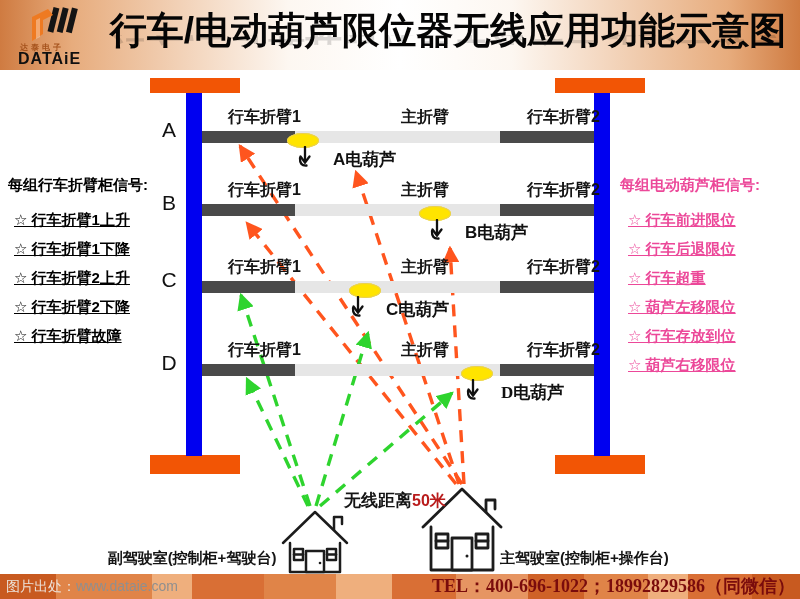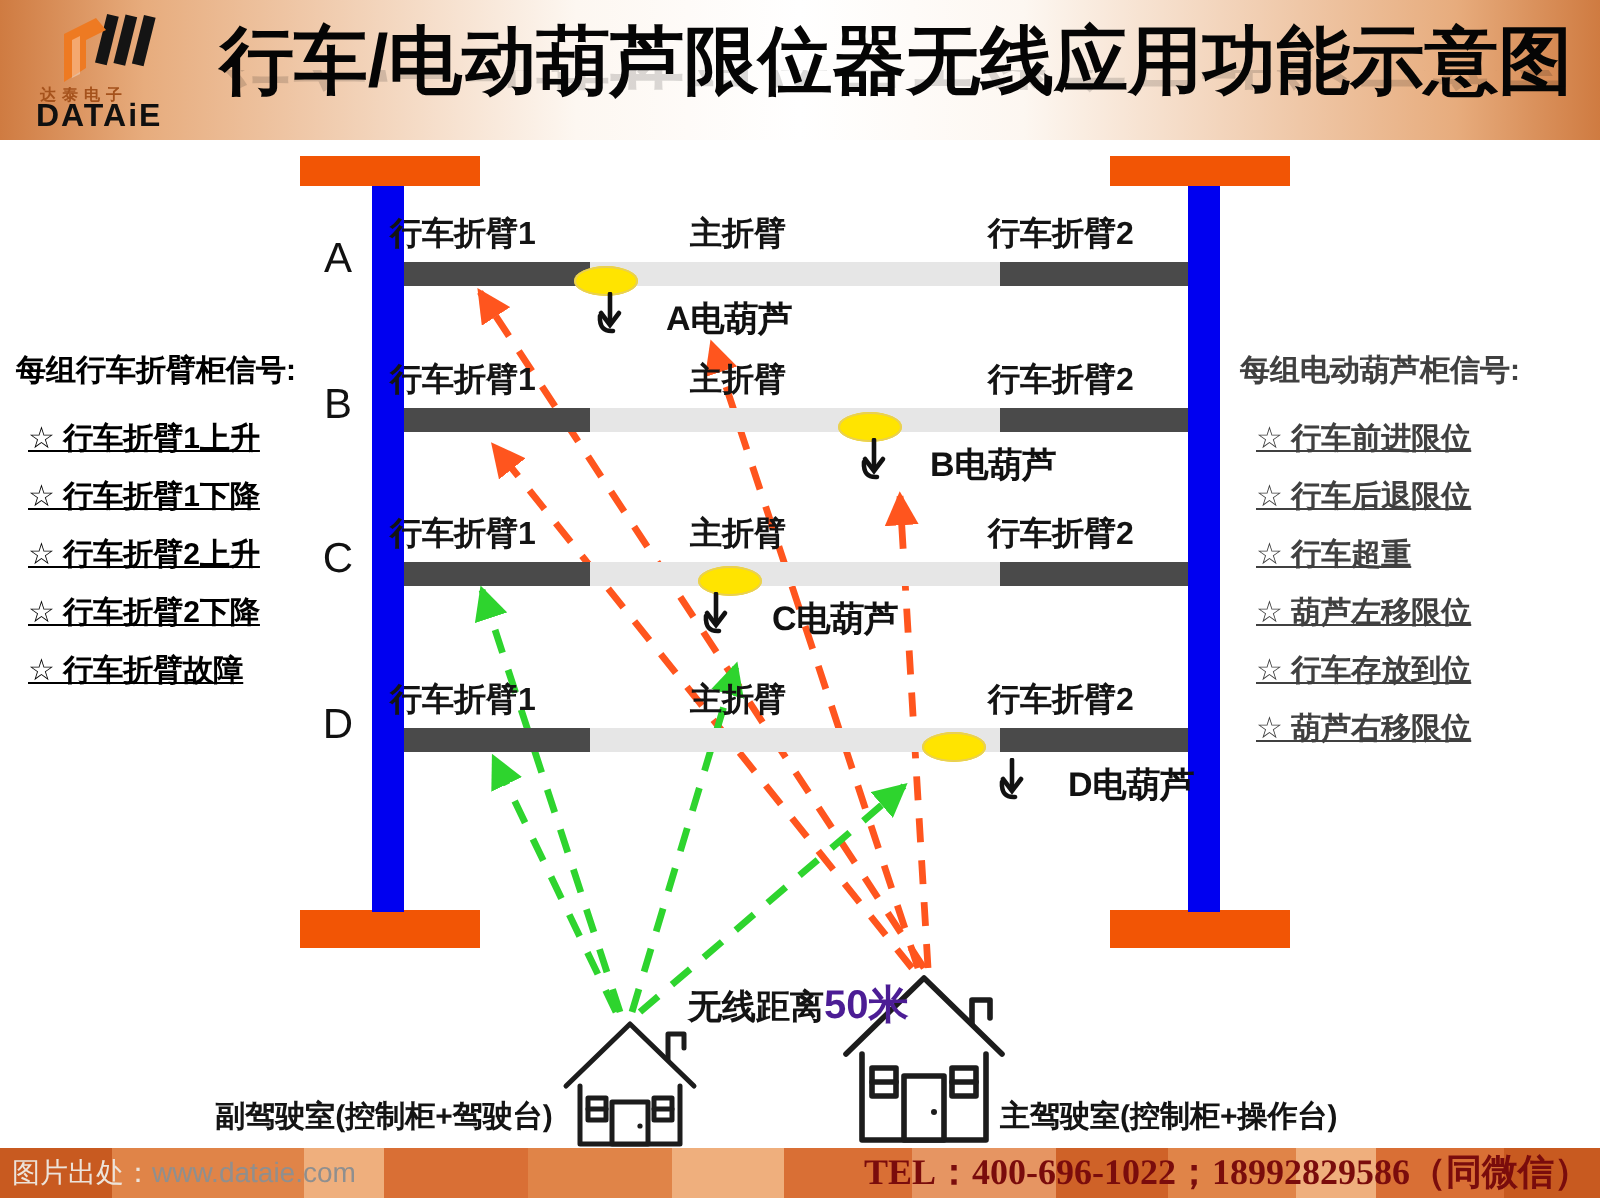--- a/index.html
+++ b/index.html
@@ -22,39 +22,39 @@
   .title-reflect{
     position:absolute;left:104px;right:8px;top:51px;height:16px;text-align:center;
     font-size:37px;font-weight:900;color:#050505;letter-spacing:0px;white-space:nowrap;
     transform:scaleY(-1);transform-origin:top;opacity:.14;overflow:hidden;
   }
   
   .pillar{position:absolute;width:16px;top:93px;height:363px;background:#0000f0;}
   .cap{position:absolute;width:90px;background:#f25505;}
   .row{position:absolute;left:0;width:800px;height:0;}
   .row-letter{position:absolute;left:154px;top:-13px;width:30px;text-align:center;font-size:21px;color:#111;}
-  .seg-label{position:absolute;top:-24px;font-size:16px;font-weight:bold;color:#141414;text-align:left;}
+  .seg-label{position:absolute;top:-24px;font-size:16px;font-weight:bold;color:#141414;text-align:right;}
   .rail{position:absolute;top:0;height:12px;}
   .rail-dark{background:#4a4a4a;}
   .rail-light{background:#e6e6e6;}
   .hoist{position:absolute;top:2px;width:32px;height:15px;border-radius:50%;background:#ffe400;box-shadow:0 0 0 1px #e8cf55 inset;}
   .hoist-label{position:absolute;top:15px;display:flex;align-items:flex-start;}
   .hoist-label span{font-size:17px;font-weight:bold;color:#111;margin-left:20px;margin-top:2px;white-space:nowrap;}
   
   .panel{position:absolute;z-index:3;}
   .panel .p-title{font-size:15px;font-weight:bold;white-space:nowrap;}
   .panel ul{list-style:none;margin:10px 0 0 0;padding:0;text-decoration:underline;}
   .panel li{font-size:15px;font-weight:bold;line-height:29px;white-space:nowrap;}
   #left-panel{left:8px;top:176px;color:#000000;}
   #left-panel li{padding-left:6px;}
-  #right-panel{left:620px;top:176px;color:#404040;}
+  #right-panel{left:620px;top:176px;color:#ec4899;}
   #right-panel li{padding-left:8px;}
   
   .wireless{position:absolute;left:344px;top:489px;font-size:17px;font-weight:bold;color:#141414;white-space:nowrap;z-index:3;}
-  .wireless .dist{font-size:20px;color:#4c1d95;}
+  .wireless .dist{font-size:16px;color:#b91c1c;}
   .house-label{position:absolute;font-size:15px;font-weight:bold;color:#141414;white-space:nowrap;z-index:3;}
   #left-house-label{left:96px;top:549px;width:192px;text-align:center;}
   #right-house-label{left:500px;top:549px;}
   
   .footer{
     position:absolute;left:0;top:574px;width:800px;height:25px;z-index:4;
     background:linear-gradient(90deg,
       #c85a20 0 7%,#e08448 7% 19%,#efaf7d 19% 24%,#d96f35 24% 33%,
       #e08448 33% 42%,#efaf7d 42% 49%,#d96f35 49% 57%,#e69562 57% 66%,
       #cf6228 66% 73%,#e08448 73% 81%,#efaf7d 81% 86%,#d96f35 86% 94%,#c85a20 94% 100%);
@@ -213,21 +213,21 @@
 
     <div class="row" style="top:364px;">
       <div class="row-letter">D</div>
       <div class="seg-label" style="left:195px;width:106px;">行车折臂1</div>
       <div class="seg-label" style="left:345px;width:104px;">主折臂</div>
       <div class="seg-label" style="left:494px;width:106px;">行车折臂2</div>
       <div class="rail rail-dark" style="left:202px;width:93px;"></div>
       <div class="rail rail-light" style="left:295px;width:205px;"></div>
       <div class="rail rail-dark" style="left:500px;width:94px;"></div>
       <div class="hoist" style="left:461px;"></div>
-      <div class="hoist-label" style="left:498px;">
+      <div class="hoist-label" style="left:465px;font-family:Liberation Serif, serif;">
         <svg width="16" height="23" viewBox="0 0 16 23">
           <g stroke="#111" stroke-width="2.3" fill="none" stroke-linecap="round">
             <path d="M8 1 V16"></path>
               <path d="M3.5 10.5 L8 16.5 L12.5 10.5"></path>
               <path d="M3 12 Q2.5 20 9.5 19.5"></path>
           </g>
         </svg>
         <span>D电葫芦</span>
       </div>
     </div>

